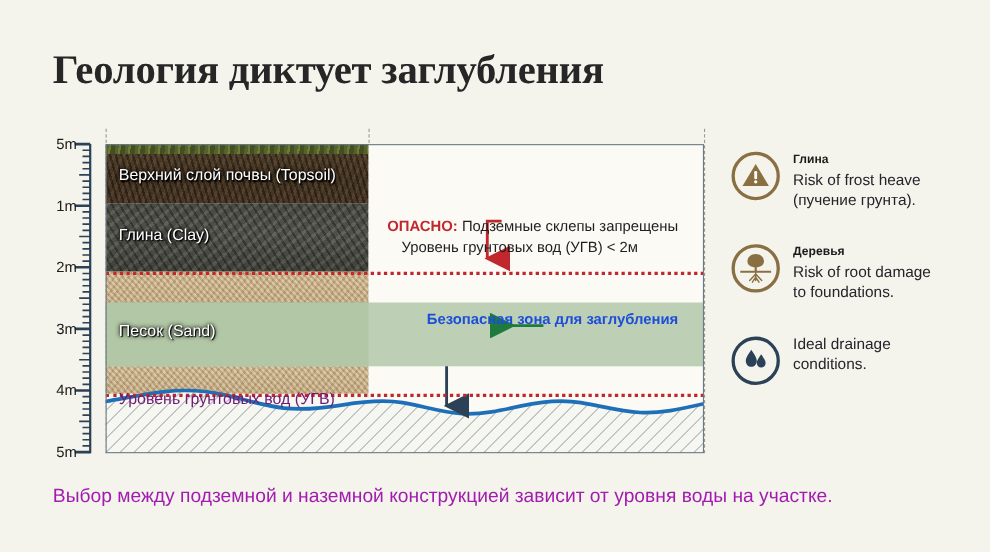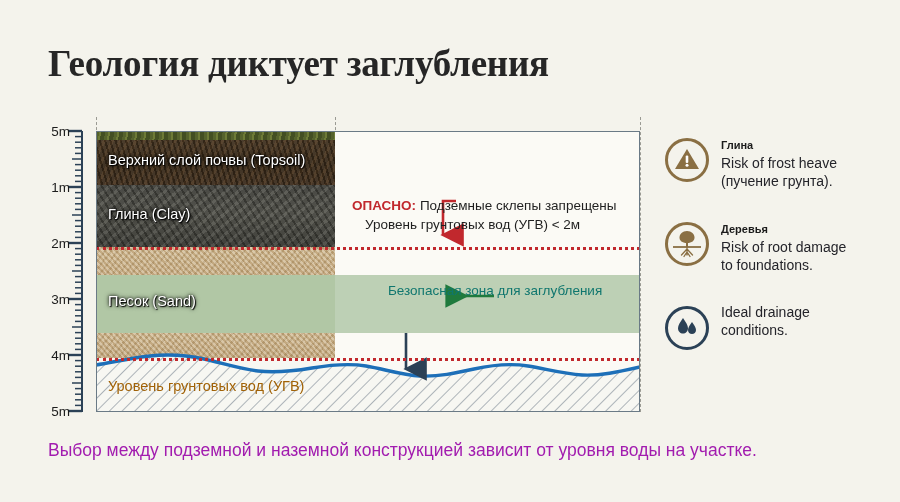--- a/index.html
+++ b/index.html
@@ -136,28 +136,28 @@
   #danger{
     position:absolute;left:352px;top:196px;z-index:12;
     font-size:13.5px;line-height:19px;color:#1f1f1f;white-space:nowrap;
   }
   #danger .red{color:#c1282d;font-weight:bold;}
   #danger .l2{padding-left:13px;}
 
   
   #safelabel{
     position:absolute;left:388px;top:290px;z-index:12;
-    font-size:13.5px;color:#0f766e;font-weight:400;white-space:nowrap;
+    font-size:13.5px;color:#1d4ed8;font-weight:700;white-space:nowrap;
     transform:translateY(-50%);
   }
 
   
   #gwlabel{
-    position:absolute;left:108px;top:378px;z-index:12;
-    font-size:14.5px;color:#a16207;white-space:nowrap;
+    position:absolute;left:108px;top:355px;z-index:12;
+    font-size:14.5px;color:#701a75;white-space:nowrap;
   }
 
   
   #legend{position:absolute;left:665px;top:136px;width:228px;}
   .leg{position:relative;margin-bottom:22px;min-height:62px;}
   .leg-ico{
     position:absolute;left:0;top:2px;width:44px;height:44px;
     border-radius:50%;box-sizing:border-box;
   }
   .leg-txt{margin-left:56px;}

